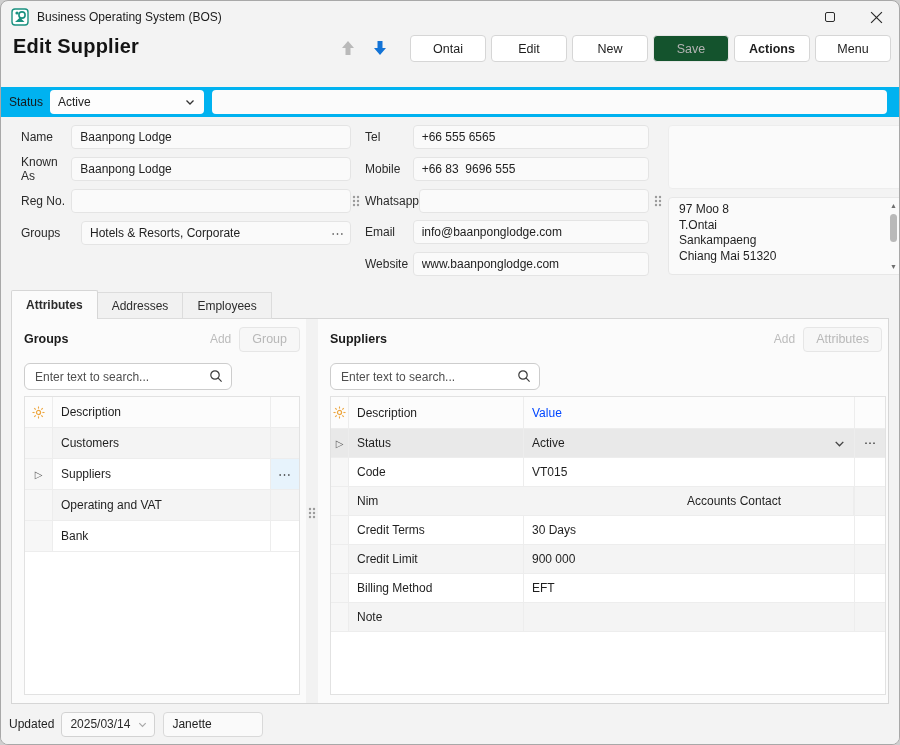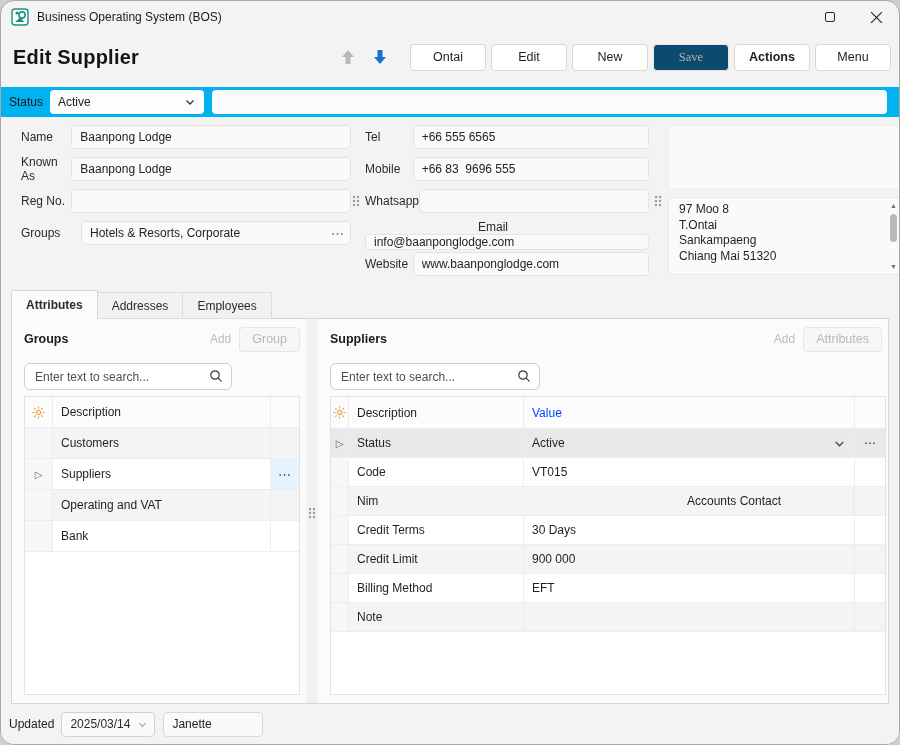--- a/index.html
+++ b/index.html
@@ -1,42 +1,42 @@
 <!DOCTYPE html>
 <html><head>
 <meta charset="utf-8">
 <style>
   * { margin:0; padding:0; box-sizing:border-box; }
   html,body { background:#cfcfcf; }
   body { font-family:"Liberation Sans", sans-serif; color:#222; }
   .window {
     position:relative; width:900px; height:745px; margin:0 auto;
-    background:#f3f3f3; border:1px solid #a8a8a8; border-radius:14px;
+    background:#f3f3f3; border:1px solid #a8a8a8; border-radius:8px;
     overflow:hidden; font-size:12px;
   }
   
   .titlebar { position:absolute; top:0; left:0; right:0; height:32px;
     display:flex; align-items:center; padding-left:10px; }
   .app-icon { width:18px; height:18px; flex:0 0 18px; }
   .titlebar-text { margin-left:8px; font-size:12px; color:#1b1b1b; }
   .titlebar-spacer { flex:1; }
   .win-btn { width:46px; height:32px; display:flex; align-items:center; justify-content:center; cursor:default; }
   .max-glyph { width:10px; height:10px; border:1px solid #2b2b2b; border-radius:2px; }
   
   .header { position:absolute; top:34px; left:0; right:0; height:44px;
-    display:flex; align-items:center; padding:0 8px 0 12px; }
+    display:flex; padding:0 8px 0 12px; }
   .page-title { font-size:20px; font-weight:bold; color:#141414; letter-spacing:0.2px; }
   .header-spacer { flex:1; }
   .nav-arrow { width:26px; height:26px; display:flex; align-items:center; justify-content:center; margin-right:6px; }
   .toolbar-btn {
     width:76px; height:27px; margin-left:5px; background:#fff;
     border:1px solid #d6d6d6; border-radius:4px; font-size:12.5px;
     display:flex; align-items:center; justify-content:center; color:#1d1d1d;
   }
-  .toolbar-btn.disabled { color:#b3b3b3; background:#0c4a6e; border-color:#e6e6e6;font-family:Liberation Serif, serif; }
+  .toolbar-btn.disabled { color:#b3b3b3; background:#14532d; border-color:#e6e6e6; }
   .toolbar-btn.bold { font-weight:bold; }
   
   .statusbar { position:absolute; top:86px; left:0; right:0; height:30px;
     display:flex; align-items:center; padding:0 12px 0 8px; }
   .status-label { color:#15191c; margin-right:7px; }
   .status-select { width:154px; height:24px; background:#fdfdfd; border-radius:4px;
     display:flex; align-items:center; padding:0 8px; }
   .status-select .sel-text { flex:1; }
   .status-field { flex:1; height:24px; margin-left:8px; background:#fbfbfb;
     border-radius:4px; border:none; padding:0 8px; font:inherit; }
@@ -216,21 +216,21 @@
       <input class="field" value="+66 555 6565" style="">
     </div>
     <div class="f-row" style="left:352px; top:40px; width:284px;">
       <span class="f-label" style="width:58px;">Mobile</span>
       <input class="field" value="+66 83  9696 555" style="">
     </div>
     <div class="f-row" style="left:352px; top:72px; width:284px;">
       <span class="f-label" style="width:58px;">Whatsapp</span>
       <input class="field" value="" style="">
     </div>
-    <div class="f-row" style="left:352px; top:103px; width:284px;flex-direction:column;">
+    <div class="f-row" style="left:352px; top:103px; width:284px;">
       <span class="f-label" style="width:58px;">Email</span>
       <input class="field" value="info@baanponglodge.com" style="">
     </div>
     <div class="f-row" style="left:352px; top:135px; width:284px;">
       <span class="f-label" style="width:58px;">Website</span>
       <input class="field" value="www.baanponglodge.com" style="">
     </div>
 
     <svg class="grip" style="left:641px; top:78px;" width="8" height="12">
       <circle cx="2" cy="2" r="1.2" fill="#9a9a9a"></circle>

